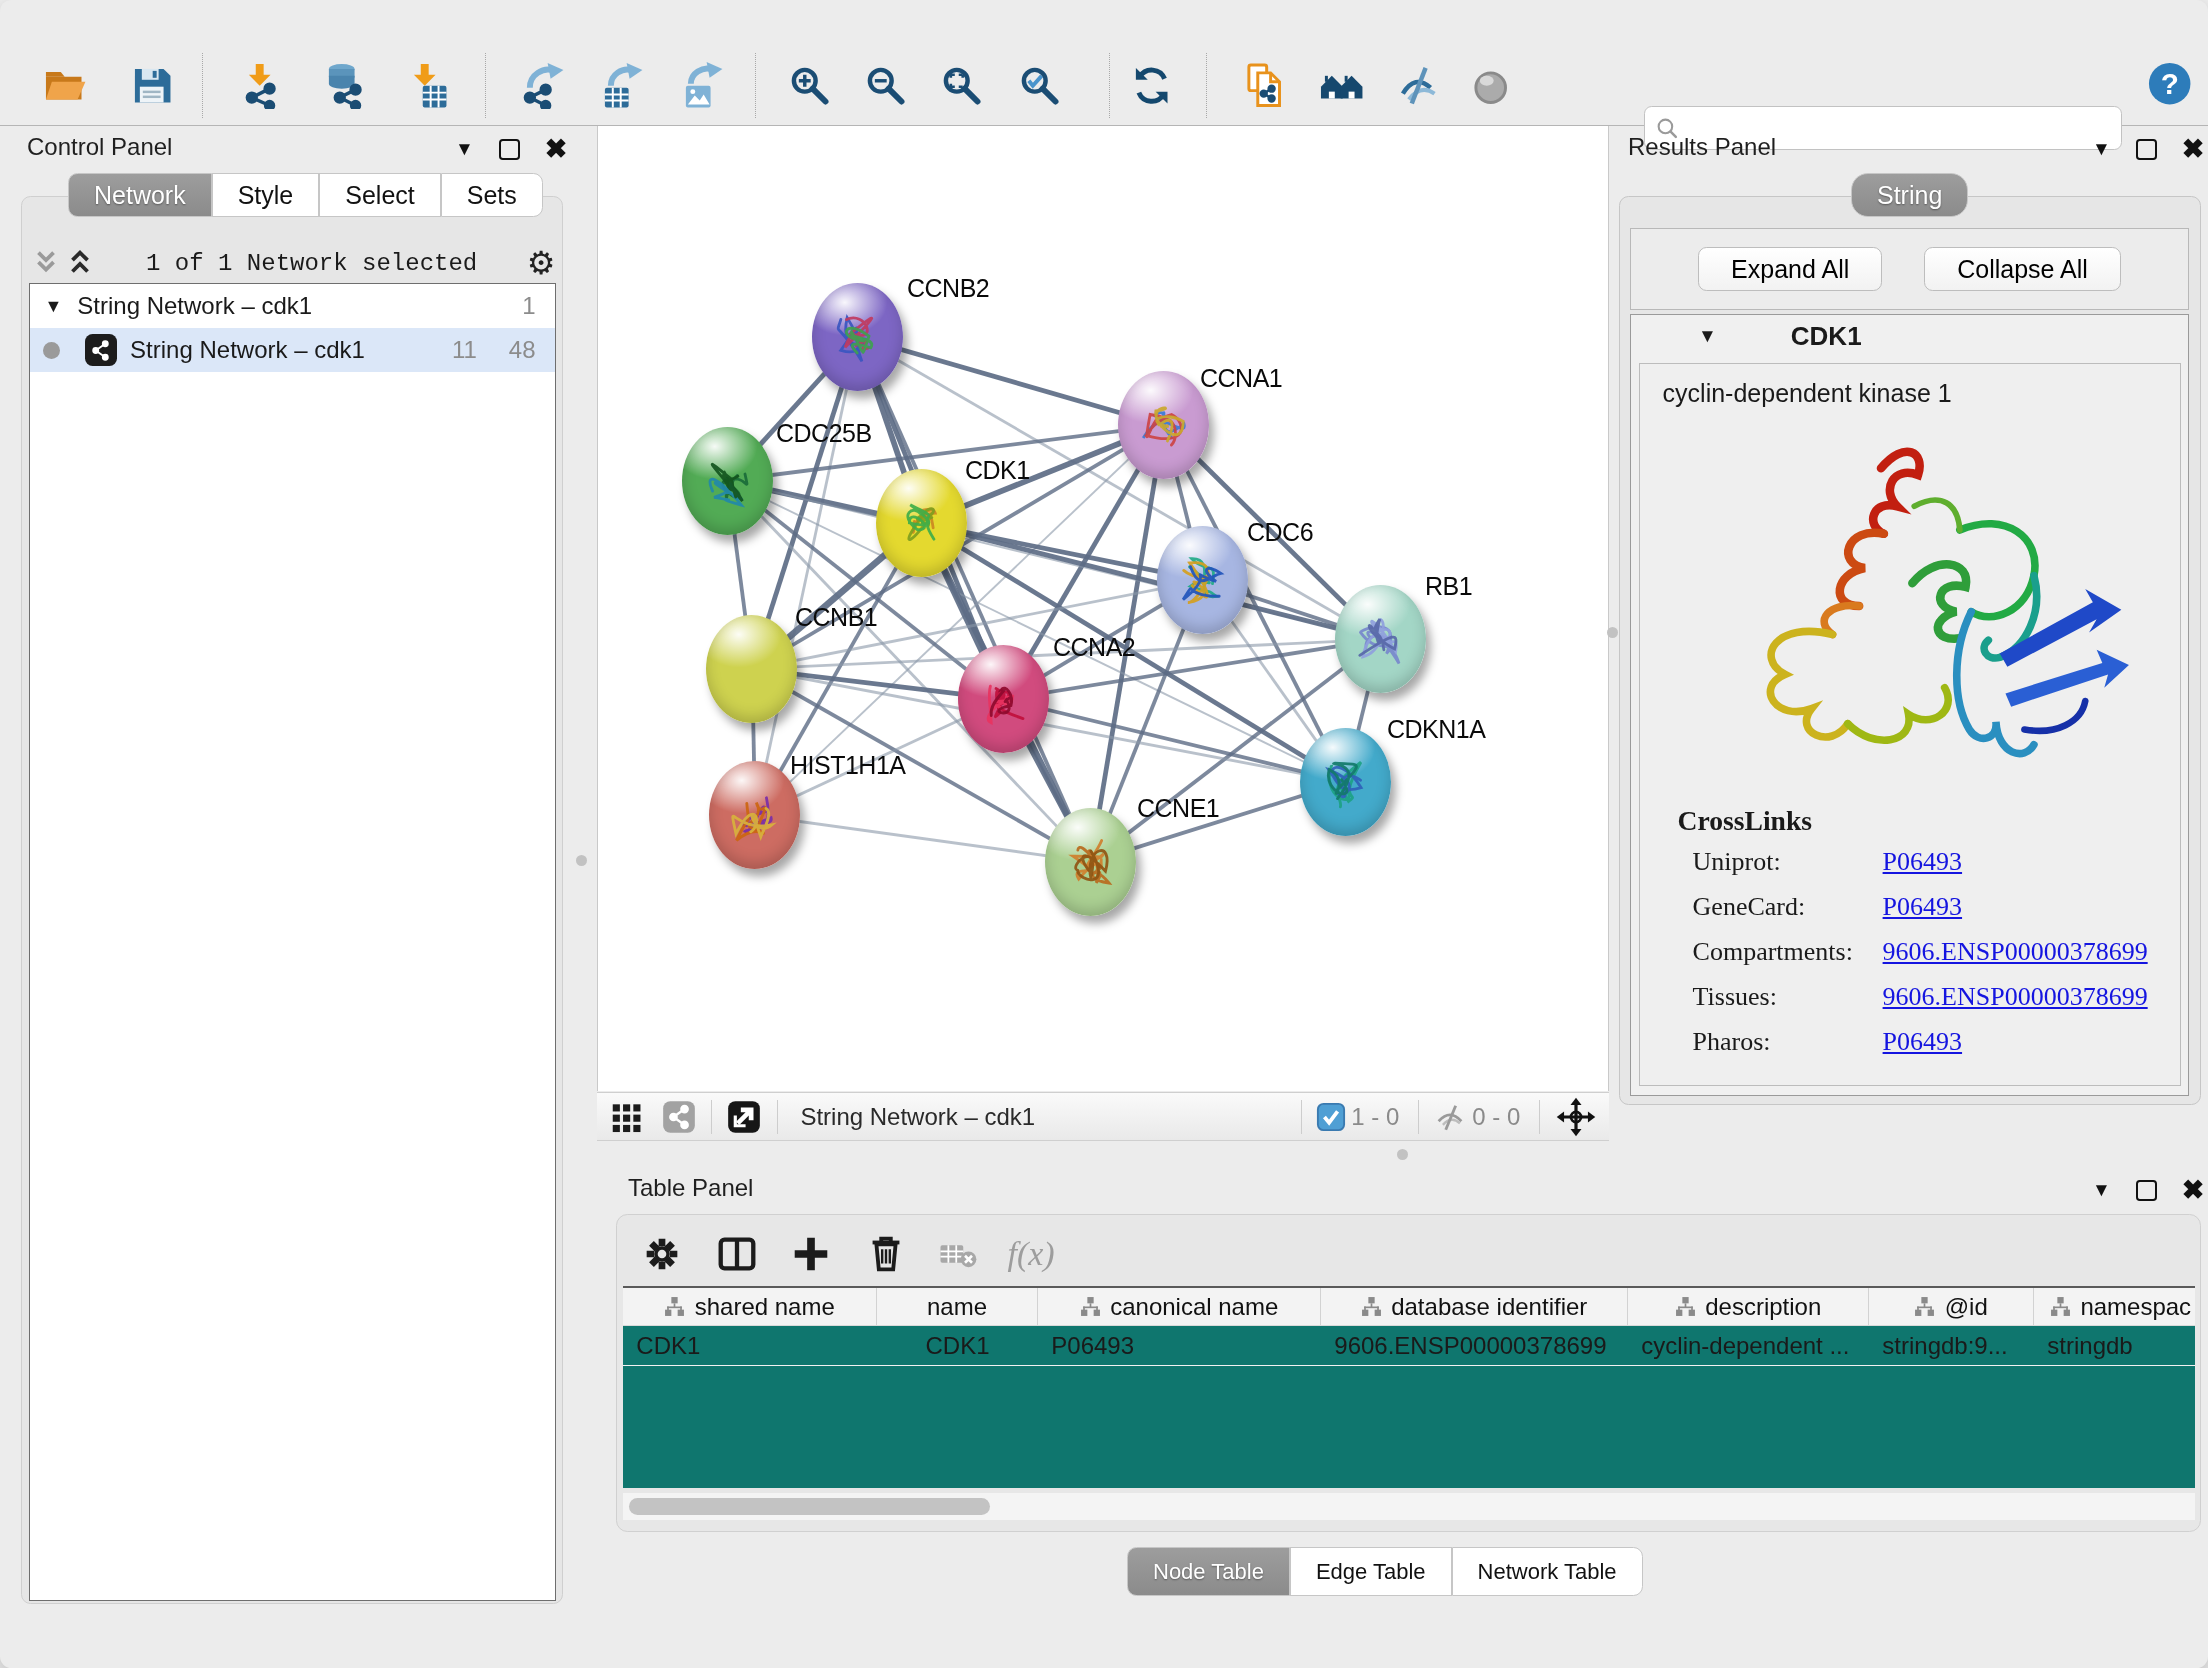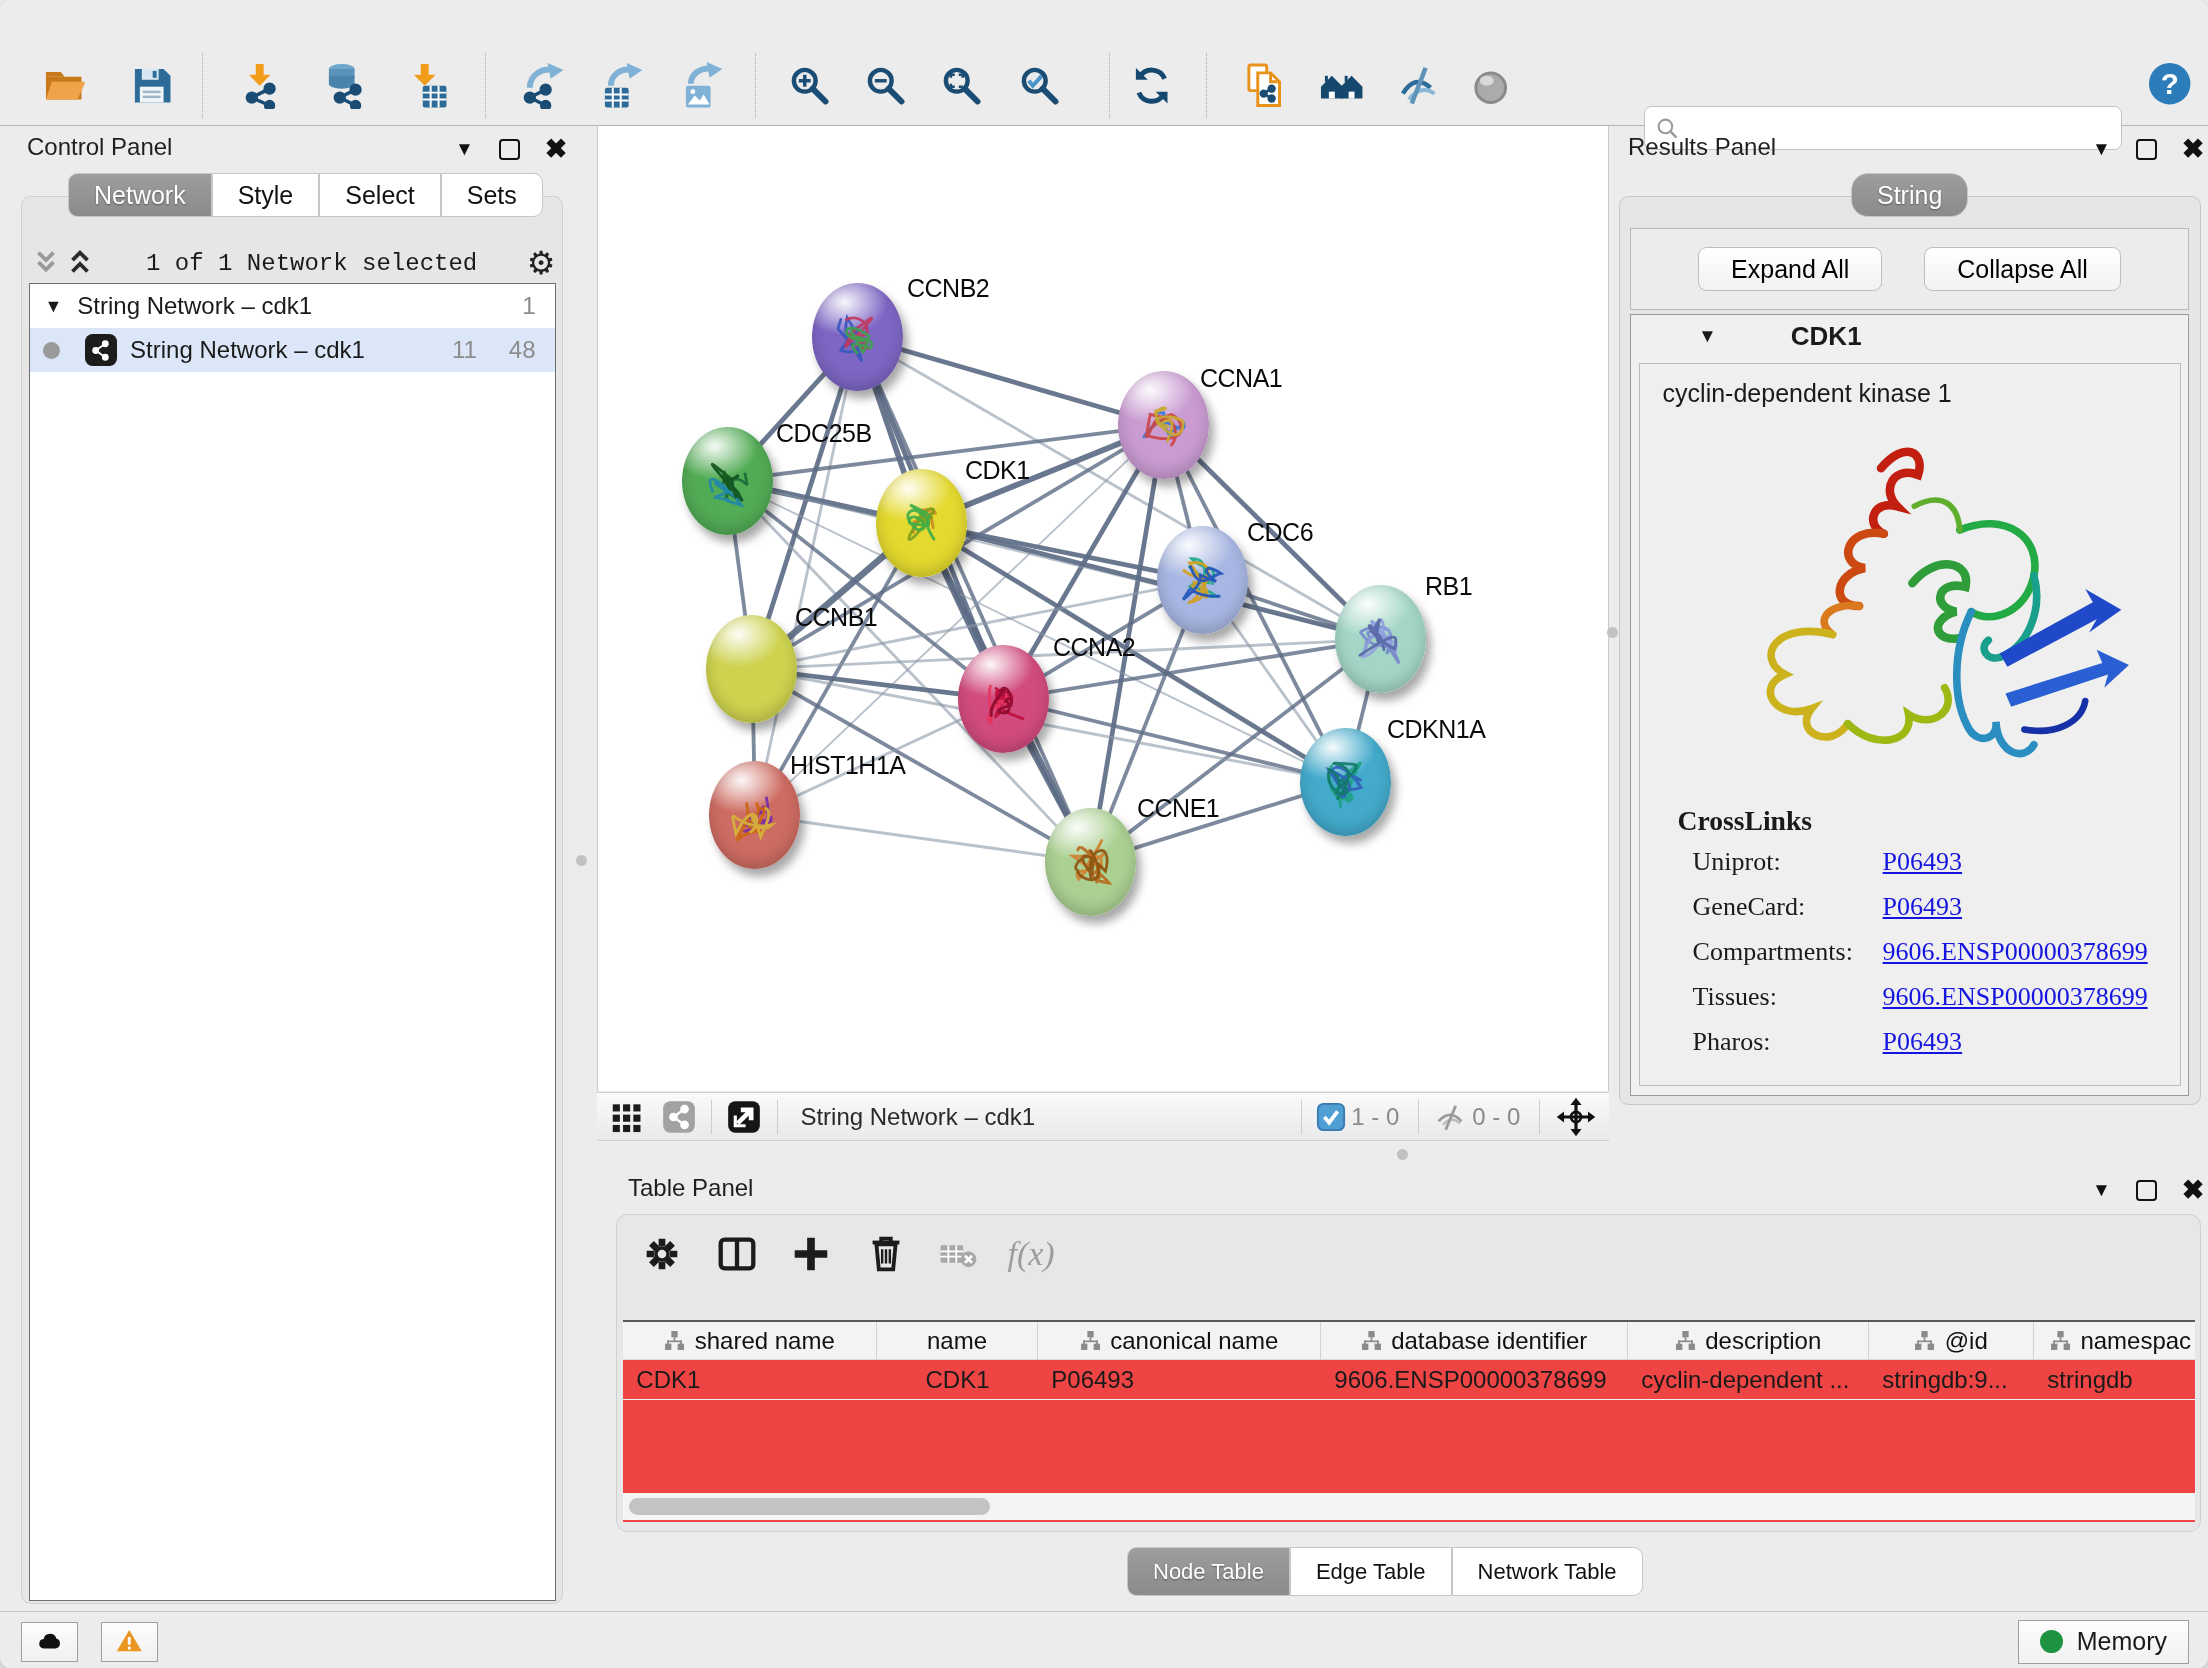--- a/index.html
+++ b/index.html
@@ -82,21 +82,21 @@
   .xl-title{font-family:"Liberation Serif",serif;font-weight:bold;font-size:27.6px;padding:9.5px 0 1.9px 38px;}
   .xl-row{display:flex;font-family:"Liberation Serif",serif;font-size:26px;padding:7.6px 0 7.6px 53px;}
   .xl-row .lab{width:190px;flex:none;}
   .xl-row a{color:#1515e0;text-decoration:underline;}
   
   .tp-box{position:absolute;left:616px;top:1214px;width:1585px;height:318px;background:#e7e7e7;
     border:1px solid #d0d0d0;border-radius:11.4px;}
   .tp-toolbar{position:absolute;left:639px;top:1231px;display:flex;gap:28.5px;align-items:center;}
   .tp-toolbar .tbi{width:46px;height:46px;}
   .fx{font-family:"Liberation Serif",serif;font-style:italic;font-size:34px;color:#9d9d9d;}
-  .ttable{position:absolute;left:623px;top:1320px;width:1572px;height:202px;background:#ef4444;border-top:2.9px solid #5a5a5a;overflow:hidden;}
+  .ttable{position:absolute;left:623px;top:1286px;width:1572px;height:202px;background:#0f766e;border-top:2.9px solid #5a5a5a;overflow:hidden;}
   .thead{display:flex;height:38px;background:#f3f3f3;border-bottom:1px solid #d9d9d9;}
   .th{display:flex;align-items:center;justify-content:center;gap:9.5px;font-size:24px;color:#111;
       border-right:1px solid #d2d2d2;overflow:hidden;flex:none;}
   .trowd{display:flex;height:40px;border-bottom:1px solid #f2f2f2;}
   .td{display:flex;align-items:center;font-size:24px;padding-left:13.3px;overflow:hidden;white-space:nowrap;flex:none;}
   .td.center{justify-content:center;padding-left:0;}
   .hscroll{position:absolute;left:623px;top:1493px;width:1572px;height:27px;background:#f4f4f4;}
   .hthumb{position:absolute;left:5.7px;top:4.8px;width:361px;height:17px;border-radius:8.6px;background:#c3c3c3;}
   #tp-tabs{position:absolute;left:1127px;top:1547px;display:flex;z-index:4;}
   #tp-tabs .tabbtn{height:49px;font-size:22px;}
@@ -709,32 +709,14 @@
   </div>
   <div class="hscroll">
       <span class="hthumb"></span>
     </div>
   <div id="tp-tabs">
       <div class="tabbtn sel">Node Table</div>
       <div class="tabbtn">Edge Table</div>
       <div class="tabbtn">Network Table</div>
     </div>
 
-  <div class="statusbar">
-    <span class="sb-btn" style="left:21px">
-        <svg viewBox="0 0 48 48">
-          <path d="M14 36a8 8 0 0 1 .6-15.9A11 11 0 0 1 36 19.5 8.5 8.5 0 0 1 35 36z" fill="#111"></path>
-        </svg>
-      </span>
-    <span class="sb-btn" style="left:101px">
-        <svg viewBox="0 0 48 48">
-          <path d="M24 5 45 41H3z" fill="#e8961f"></path>
-          <rect x="21.5" y="17" width="5" height="13" rx="2" fill="#fff"></rect>
-          <rect x="21.5" y="33" width="5" height="5" rx="2" fill="#fff"></rect>
-        </svg>
-      </span>
-    <span class="mem-btn">
-      <span class="memdot"></span>
-      <span>Memory</span>
-    </span>
-  </div>
 </div>
 
 
 </body></html>

